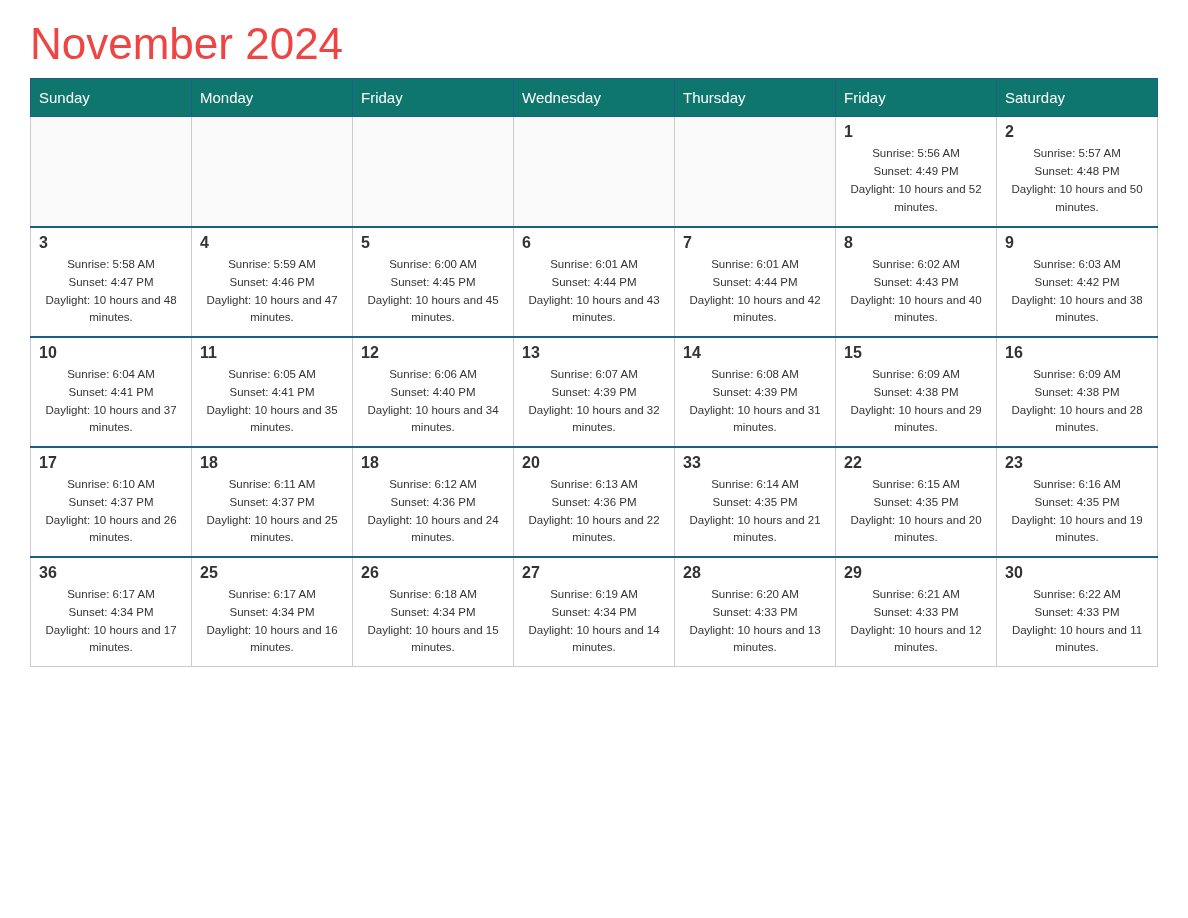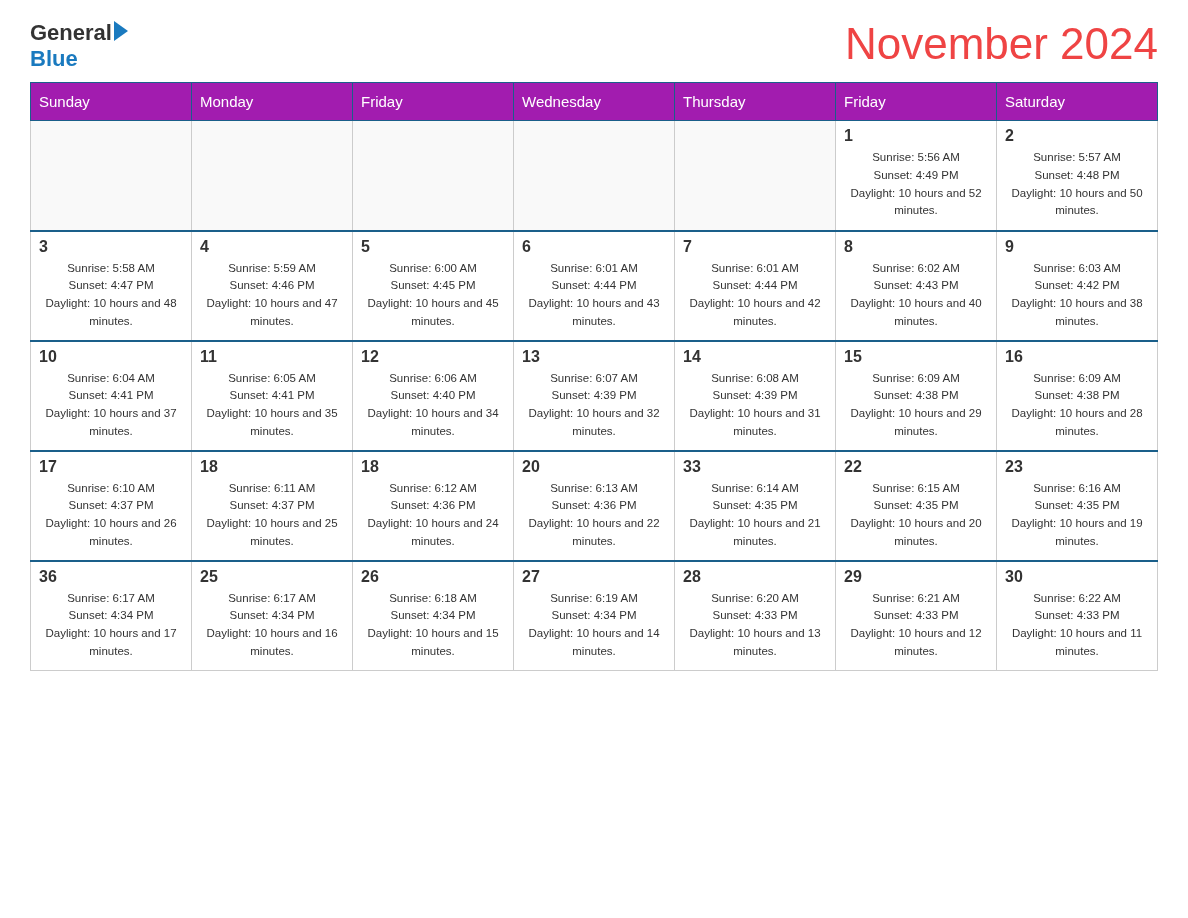--- a/index.html
+++ b/index.html
@@ -62,21 +62,21 @@
       font-size: 20px;
       color: #555;
       margin-top: 4px;
     }
     .calendar {
       width: 100%;
       border-collapse: collapse;
       margin-top: 10px;
     }
     .calendar th {
-      background: #a21caf;
+      background: #0f766e;
       color: #fff;
       font-size: 15px;
       font-weight: normal;
       padding: 10px 8px;
       text-align: left;
       border: 1px solid #1a5f8a;
       margin-left: 8px;
     }
     .calendar td {
       border: 1px solid #ccc;
@@ -102,29 +102,20 @@
       text-align: center;
     }
     .row-separator td {
       border-top: 2px solid #1a5f8a;
     }
   </style>
 </head>
 <body>
 
 <div class="header">
-  <div class="logo">
-    <div class="logo-wrapper">
-      <div class="logo-line1">
-        <span class="logo-text-general">General</span>
-        <div class="logo-arrow"></div>
-      </div>
-      <div class="logo-line2">Blue</div>
-    </div>
-  </div>
   <div class="title-section">
     <div class="month-title">November 2024</div>
   </div>
 </div>
 
 <table class="calendar">
   <thead>
     <tr>
     <th>Sunday</th>
         <th>Monday</th>

